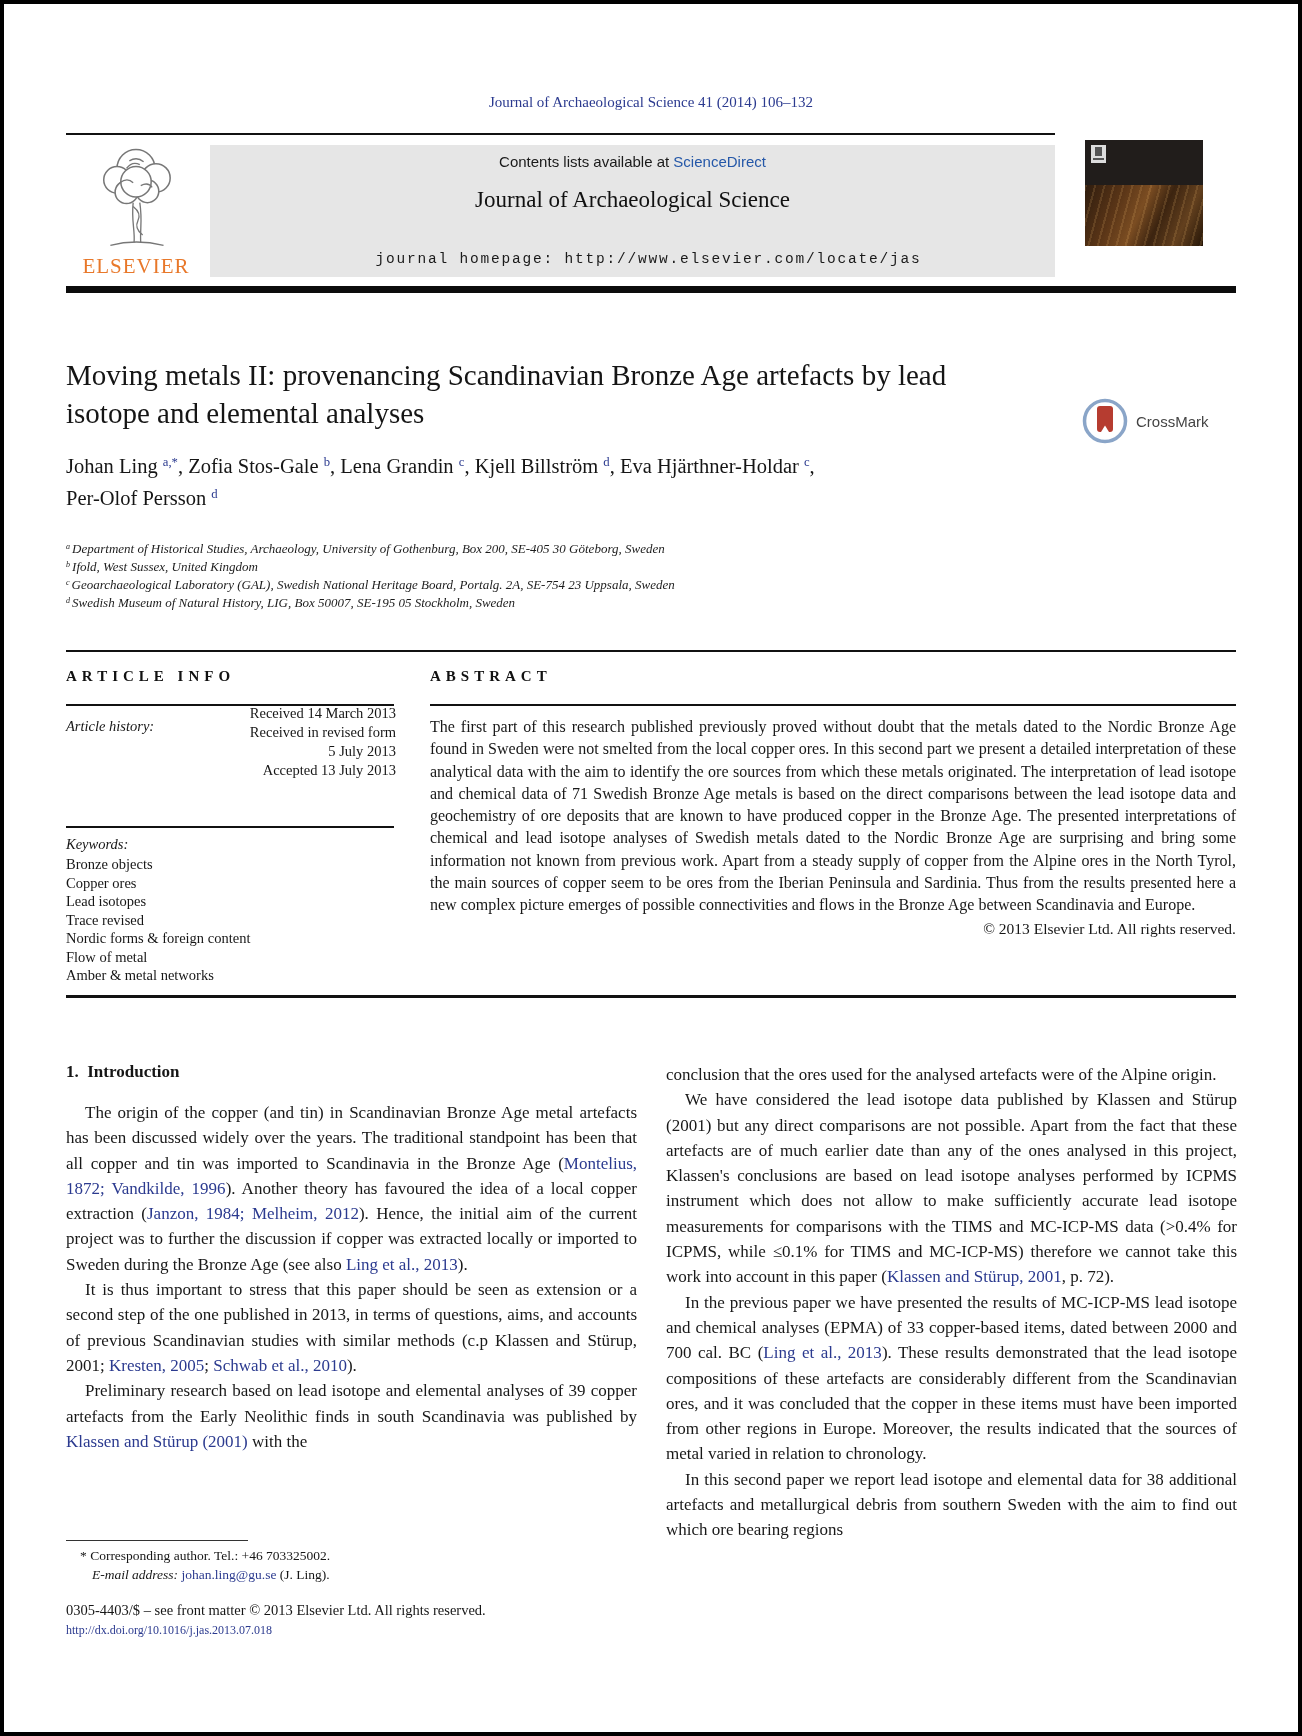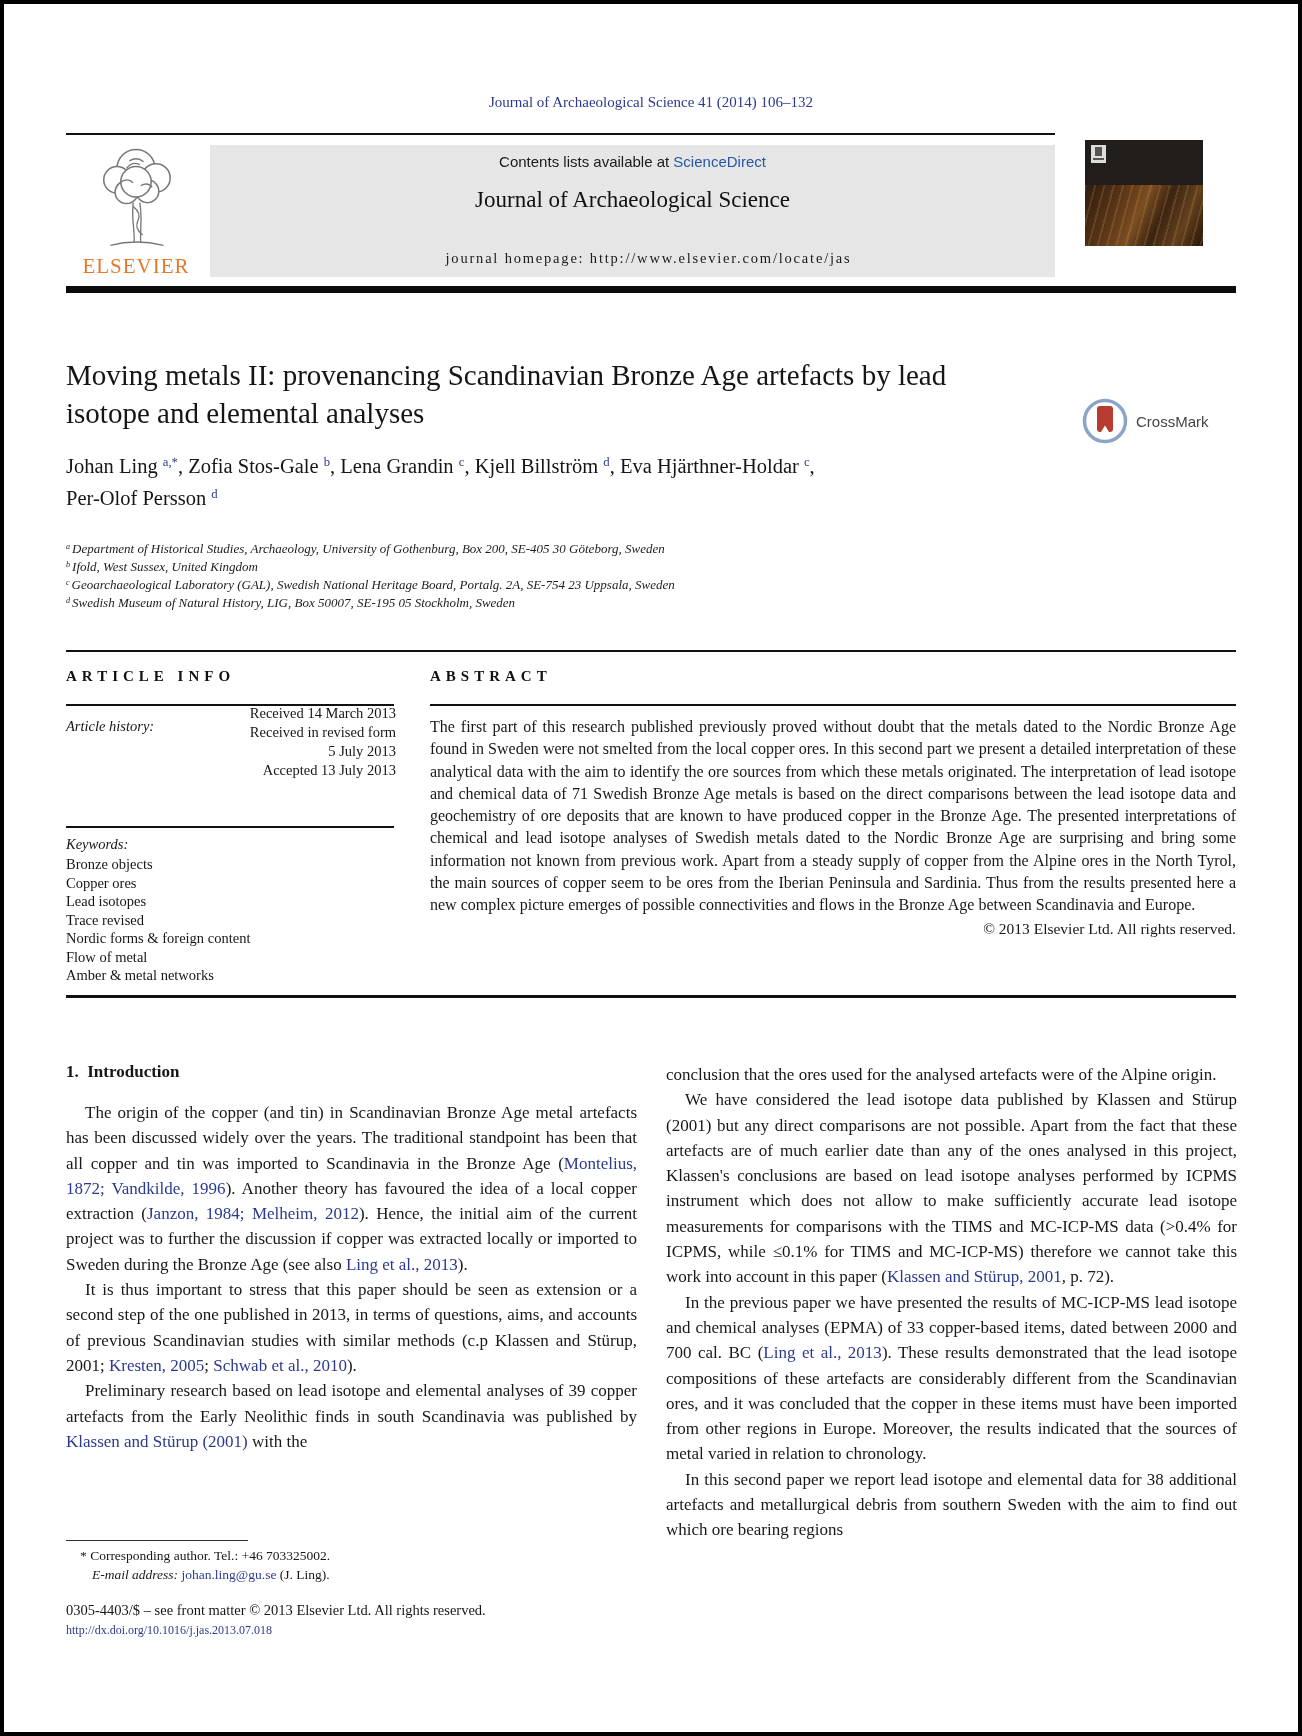--- a/index.html
+++ b/index.html
@@ -36,21 +36,21 @@
   }
   .banner {
     position:absolute; left:210px; top:145px; width:845px; height:132px;
     background:#e6e6e6; text-align:center;
   }
   .contents-line { position:absolute; top:8px; width:100%; font-family:"Liberation Sans", sans-serif; font-size:15px; color:#1a1a1a; }
   .sd-link { color:#2457a8; }
   .banner-title { position:absolute; top:42px; width:100%; font-size:23px; color:#111; }
   .homepage {
     position:absolute; bottom:10px; width:100%;
-    font-family:Liberation Serif, serif; font-size:14.5px; letter-spacing:1.8px; color:#1a1a1a;padding-left:32px;
+    font-family:Liberation Mono, monospace; font-size:14.5px; letter-spacing:1.8px; color:#1a1a1a;padding-left:32px;
   }
 
   
   .cover { position:absolute; left:1085px; top:140px; width:118px; height:106px; background:#211d1b; overflow:hidden; }
   .cover-logo {
     position:absolute; top:5px; left:6px; width:15px; height:18px; background:#ddd;
     background-image:linear-gradient(#555 0 0), linear-gradient(#555 0 0);
     background-size:7px 9px, 11px 2px; background-position:4px 2px, 2px 13px; background-repeat:no-repeat;
   }
   .cover-j    { position:absolute; top:44px;  right:7px; font-size:8px;  color:#cfcabf; font-style:italic; }

